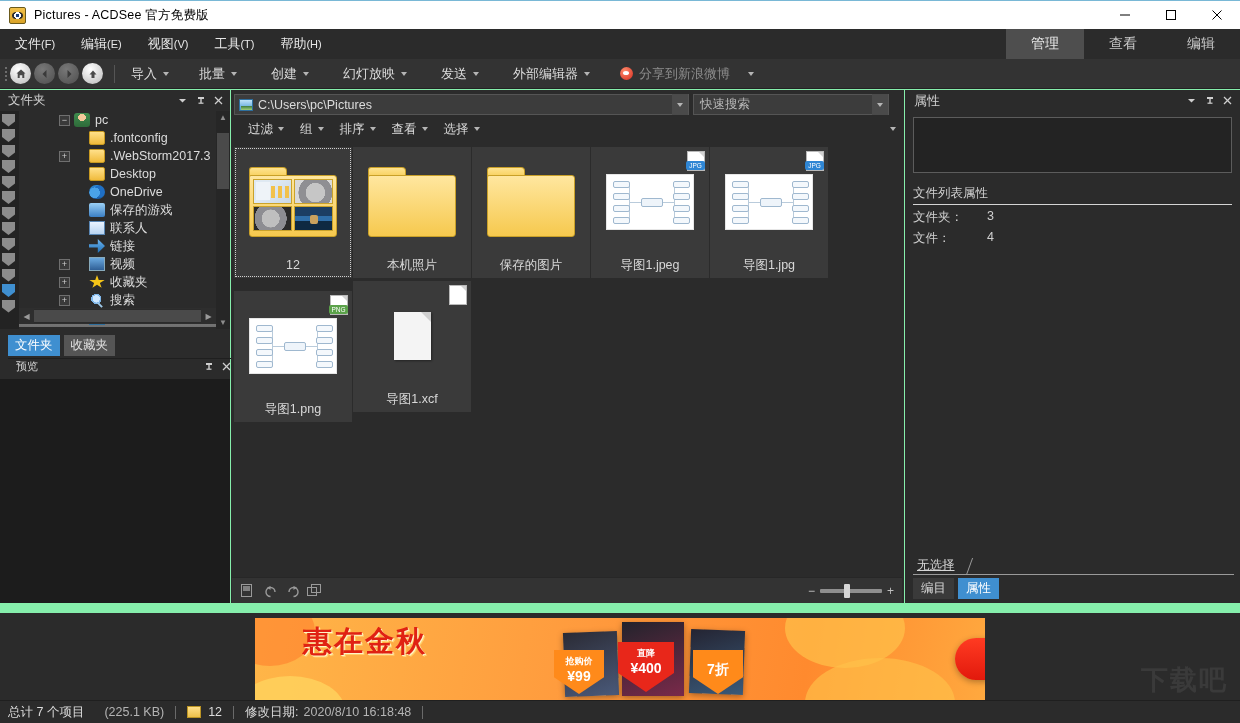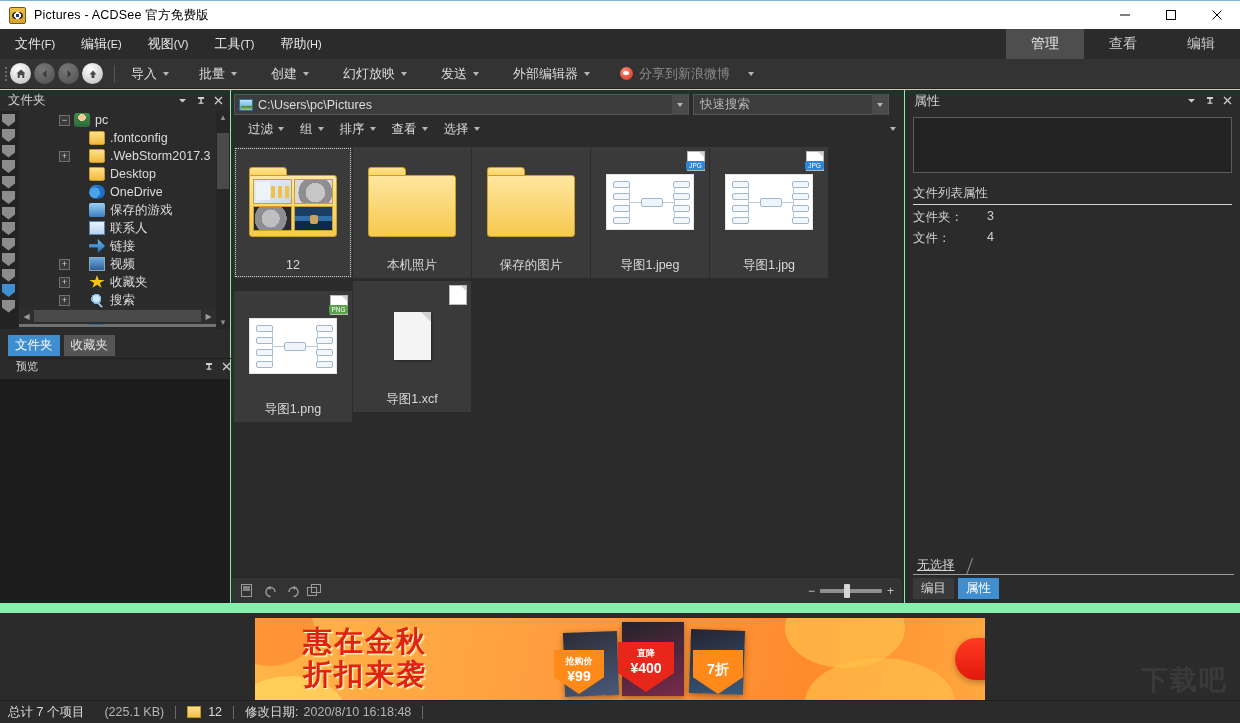--- a/index.html
+++ b/index.html
@@ -837,21 +837,20 @@
   </div>
 
   <div class="ad-area">
     <div class="ad">
       <div class="ad-blob b1"></div>
       <div class="ad-blob b2"></div>
       <div class="ad-blob b3"></div>
       <div class="ad-blob b4"></div>
       <div class="ad-title">
         <div>惠在金秋</div>
-        <div>折扣来袭</div>
       </div>
       <div class="ad-boxes">
         <div class="pbox p1"></div>
         <div class="pbox p2"></div>
         <div class="pbox p3"></div>
         <div class="tagprice" style="left:-6px;top:30px">
           <div class="tp-diamond orange2">
             <div class="t1">抢购价</div>
             <div class="t2">¥99</div>
           </div>

